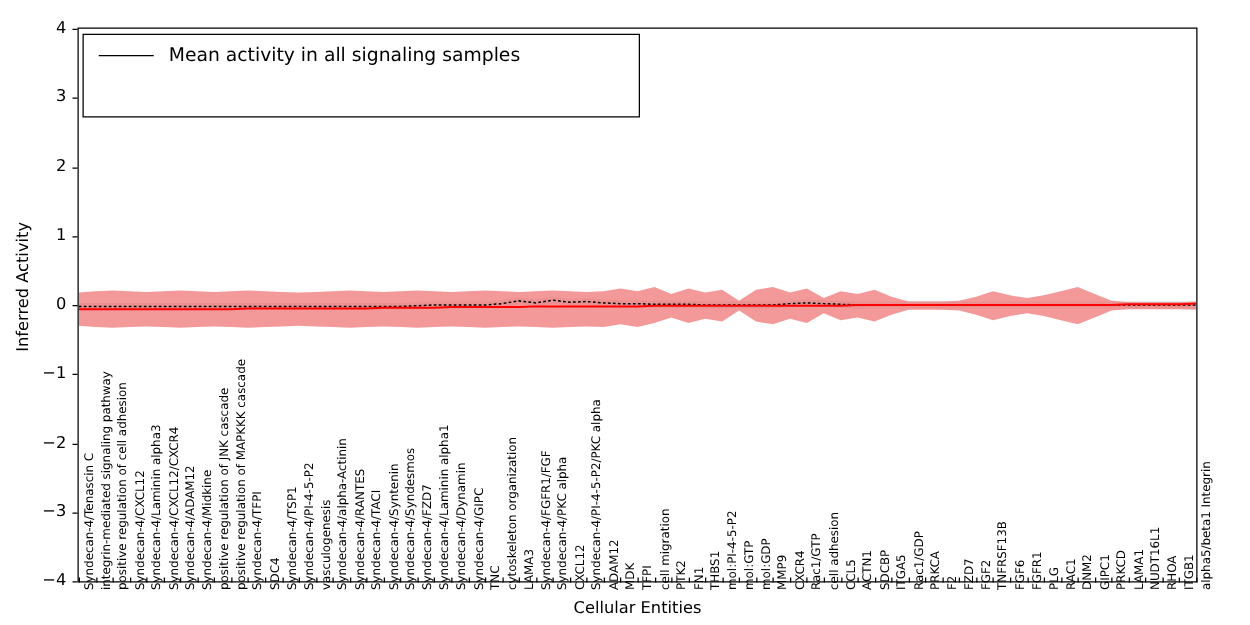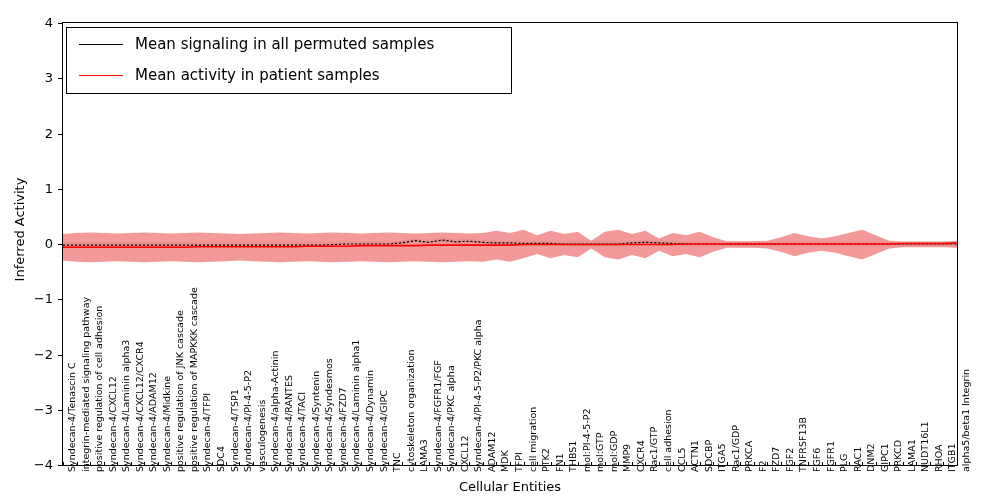--- a/index.html
+++ b/index.html
@@ -335,21 +335,17 @@
       <div class="xtick-label" style="left: 947.455px; top: 472px; height: 0px;">ITGB1</div>
       <div class="xtick-mark" style="left: 957px;"></div>
       <div class="xtick-label" style="left: 961px; top: 472px; height: 0px;">alpha5/beta1 Integrin</div>
     </div>
 
   <div id="xlabel">Cellular Entities</div>
 
   <div id="legend-box">
     <div class="legend-row" style="top:2px;">
       <div class="legend-swatch" style="border-top-color: rgb(0, 0, 0);"></div>
-      <div class="legend-text">Mean signaling in all permuted samples</div>
-    </div>
-    <div class="legend-row" style="top:33px;">
-      <div class="legend-swatch" style="border-top-color: rgb(255, 0, 0);"></div>
-      <div class="legend-text">Mean activity in patient samples</div>
+      <div class="legend-text">Mean activity in all signaling samples</div>
     </div>
   </div>
 
 </div>
 
 </body></html>

